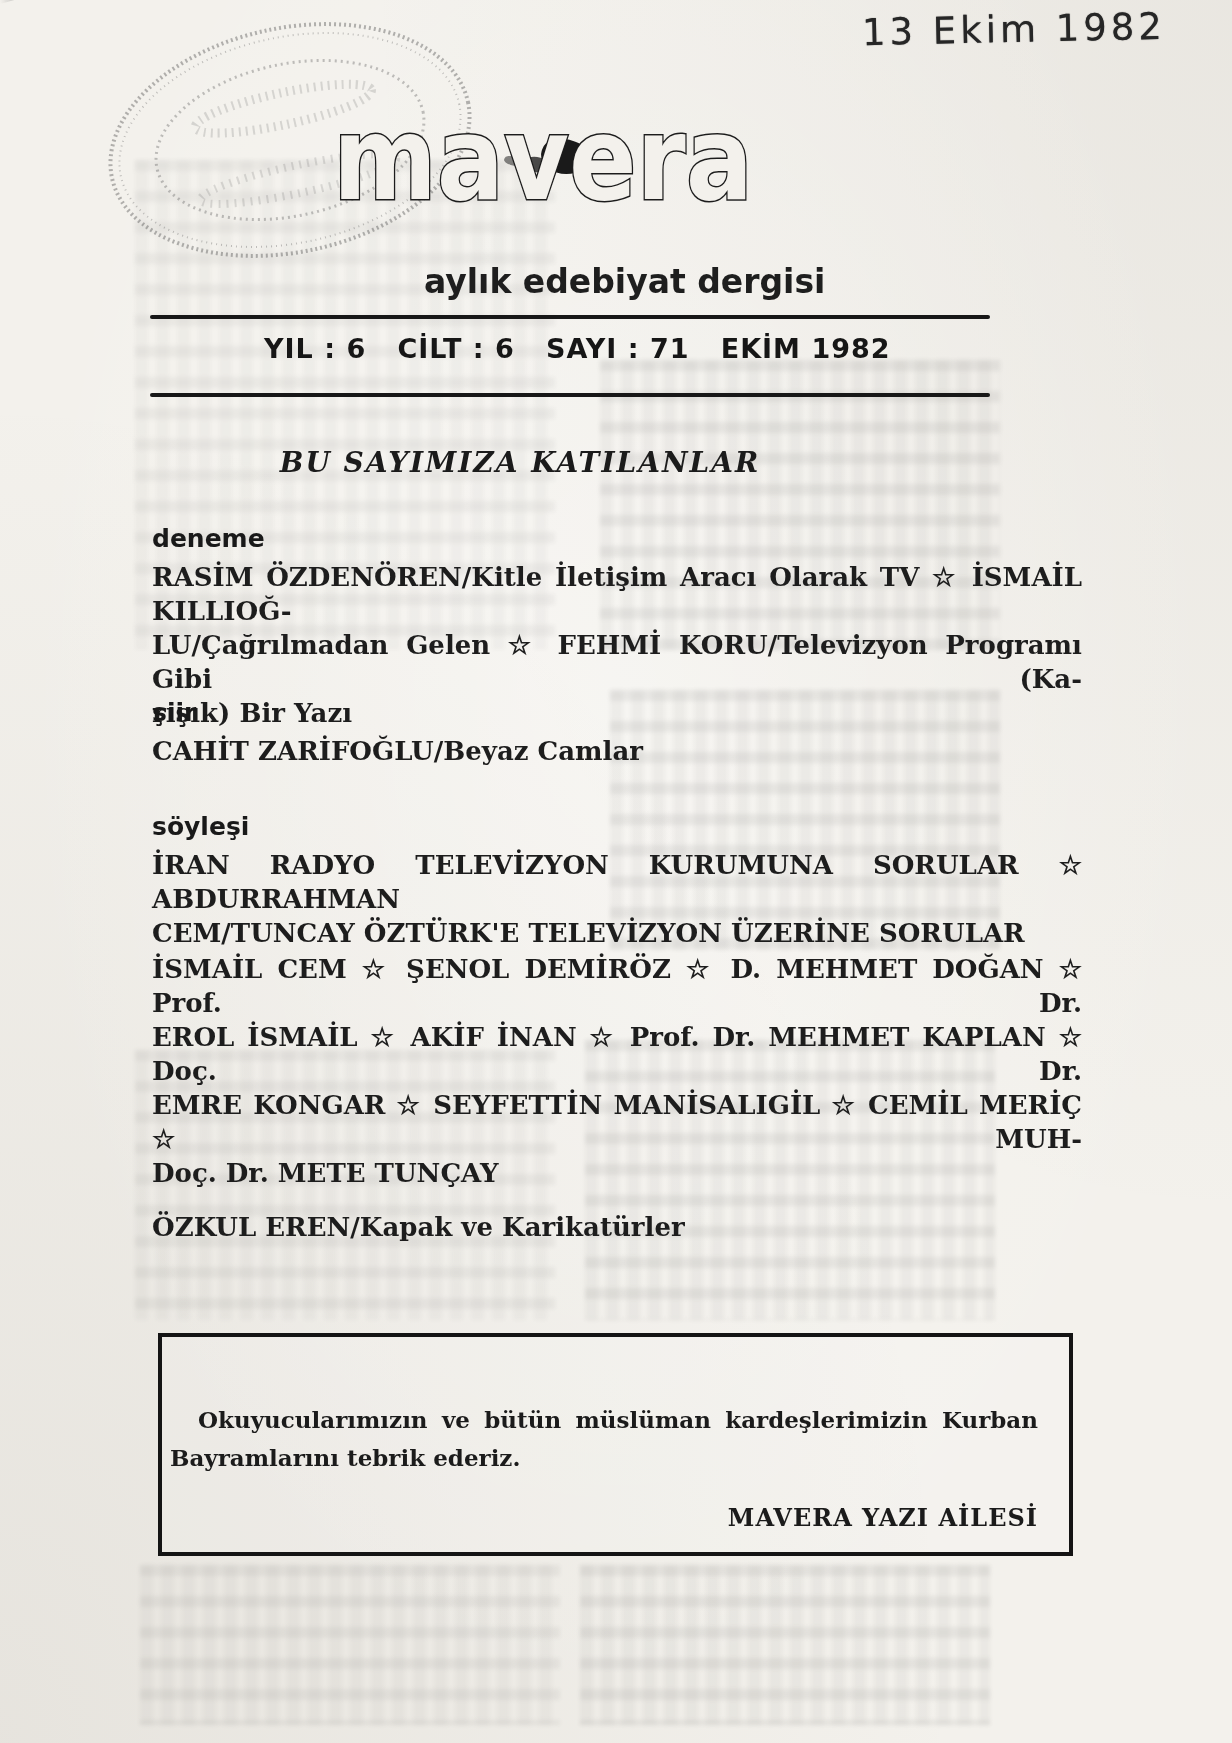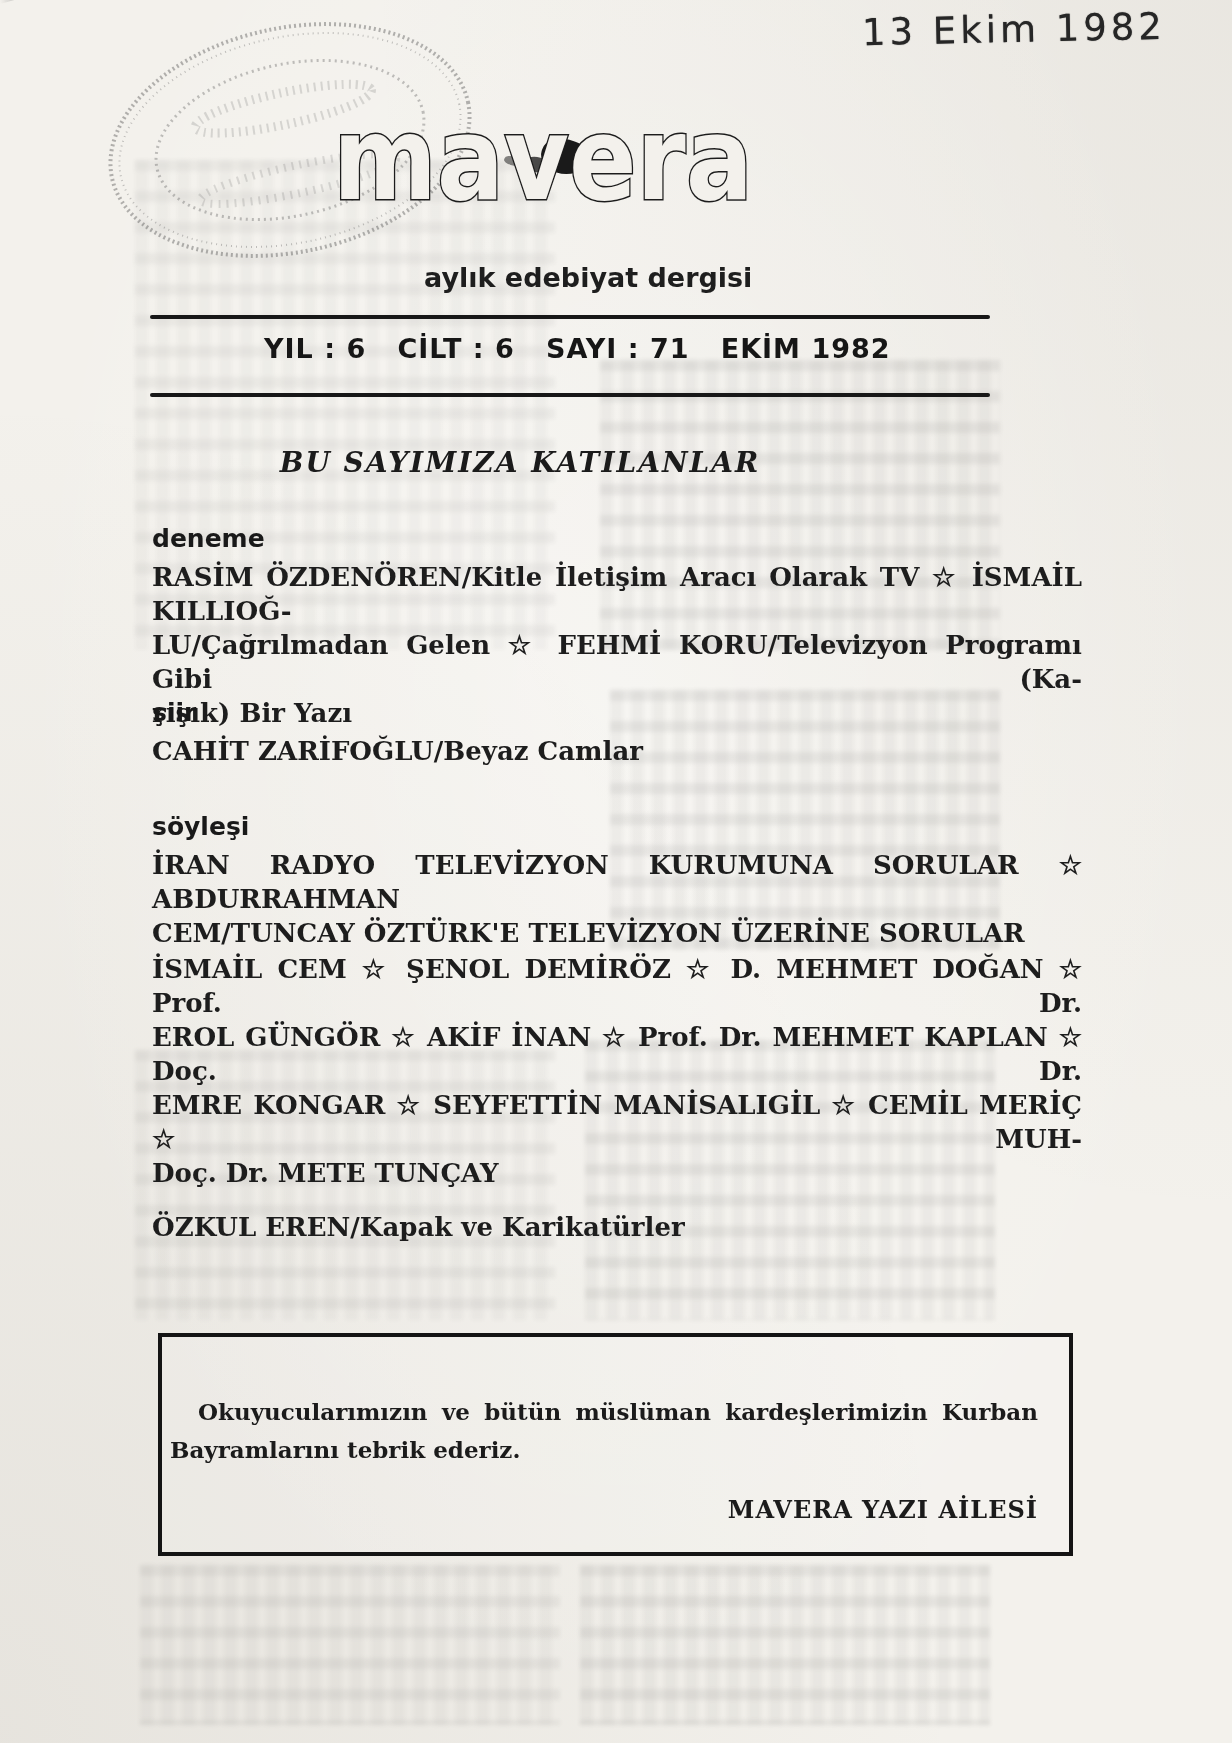--- a/index.html
+++ b/index.html
@@ -39,21 +39,21 @@
   .ink-blob {
     left:541px; top:139px; width:46px; height:35px;
     background:#1a1a1a; border-radius:55% 40% 60% 50%;
     transform:rotate(18deg);
     box-shadow:-22px 16px 0 -10px rgba(20,20,20,0.75), -46px 20px 0 -13px rgba(20,20,20,0.5);
   }
   .logo { left:325px; top:95px; }
   .subtitle {
     left:424px; top:262px;
     font-family:"DejaVu Sans", sans-serif;
-    font-weight:bold; font-size:27px; color:#1e1e1e;
+    font-weight:bold; font-size:33px; color:#1e1e1e;
   }
   .rule { left:150px; width:840px; height:4px; background:#171717; border-radius:2px; }
   .rule-top { top:315px; }
   .rule-bottom { top:393px; }
   .issue-line {
     left:264px; top:333px;
     font-family:"DejaVu Sans", sans-serif;
     font-weight:bold; font-size:27px; letter-spacing:1px;
     white-space:pre; color:#161616;
   }
@@ -87,21 +87,21 @@
     transform:rotate(-16deg); transform-origin:left center;
     filter:blur(0.6px);
     z-index:4;
   }
   .announce-box {
     left:158px; top:1333px; width:907px; height:215px;
     border:4px solid #141414;
     background:rgba(255,255,255,0.12);
   }
   .announce-text {
-    position:absolute; left:8px; top:56px; width:868px;
+    position:absolute; left:8px; top:64px; width:868px;
     font-family:"DejaVu Serif", serif; font-weight:bold;
     font-size:23px; line-height:38px; color:#1b1b1b;
   }
   .announce-line1 { text-indent:28px; text-align:justify; text-align-last:justify; }
   .announce-signature {
     margin-top:22px; text-align:right; font-size:24px; letter-spacing:1px;
   }
 </style>
 </head>
 <body>
@@ -155,21 +155,21 @@
   <div class="pencil-mark"></div>
 
   <div class="z section sec-soylesi">
     <div class="sec-label">söyleşi</div>
     <div class="entry-line just">İRAN RADYO TELEVİZYON KURUMUNA SORULAR ☆ ABDURRAHMAN</div>
     <div class="entry-line">CEM/TUNCAY ÖZTÜRK'E TELEVİZYON ÜZERİNE SORULAR</div>
   </div>
 
   <div class="z section sec-sorusturma">
     <div class="entry-line just">İSMAİL CEM ☆ ŞENOL DEMİRÖZ ☆ D. MEHMET DOĞAN ☆ Prof. Dr.</div>
-    <div class="entry-line just">EROL GÜNGÖR ☆ AKİF İNAN ☆ Prof. Dr. MEHMET KAPLAN ☆ Doç. Dr.</div>
+    <div class="entry-line just">EROL İSMAİL ☆ AKİF İNAN ☆ Prof. Dr. MEHMET KAPLAN ☆ Doç. Dr.</div>
     <div class="entry-line just">EMRE KONGAR ☆ SEYFETTİN MANİSALIGİL ☆ CEMİL MERİÇ ☆ MUH-</div>
     <div class="entry-line">Doç. Dr. METE TUNÇAY</div>
   </div>
 
   <div class="z section sec-cizgi">
     <div class="entry-line">ÖZKUL EREN/Kapak ve Karikatürler</div>
   </div>
 
   <div class="z announce-box">
     <div class="announce-text">

